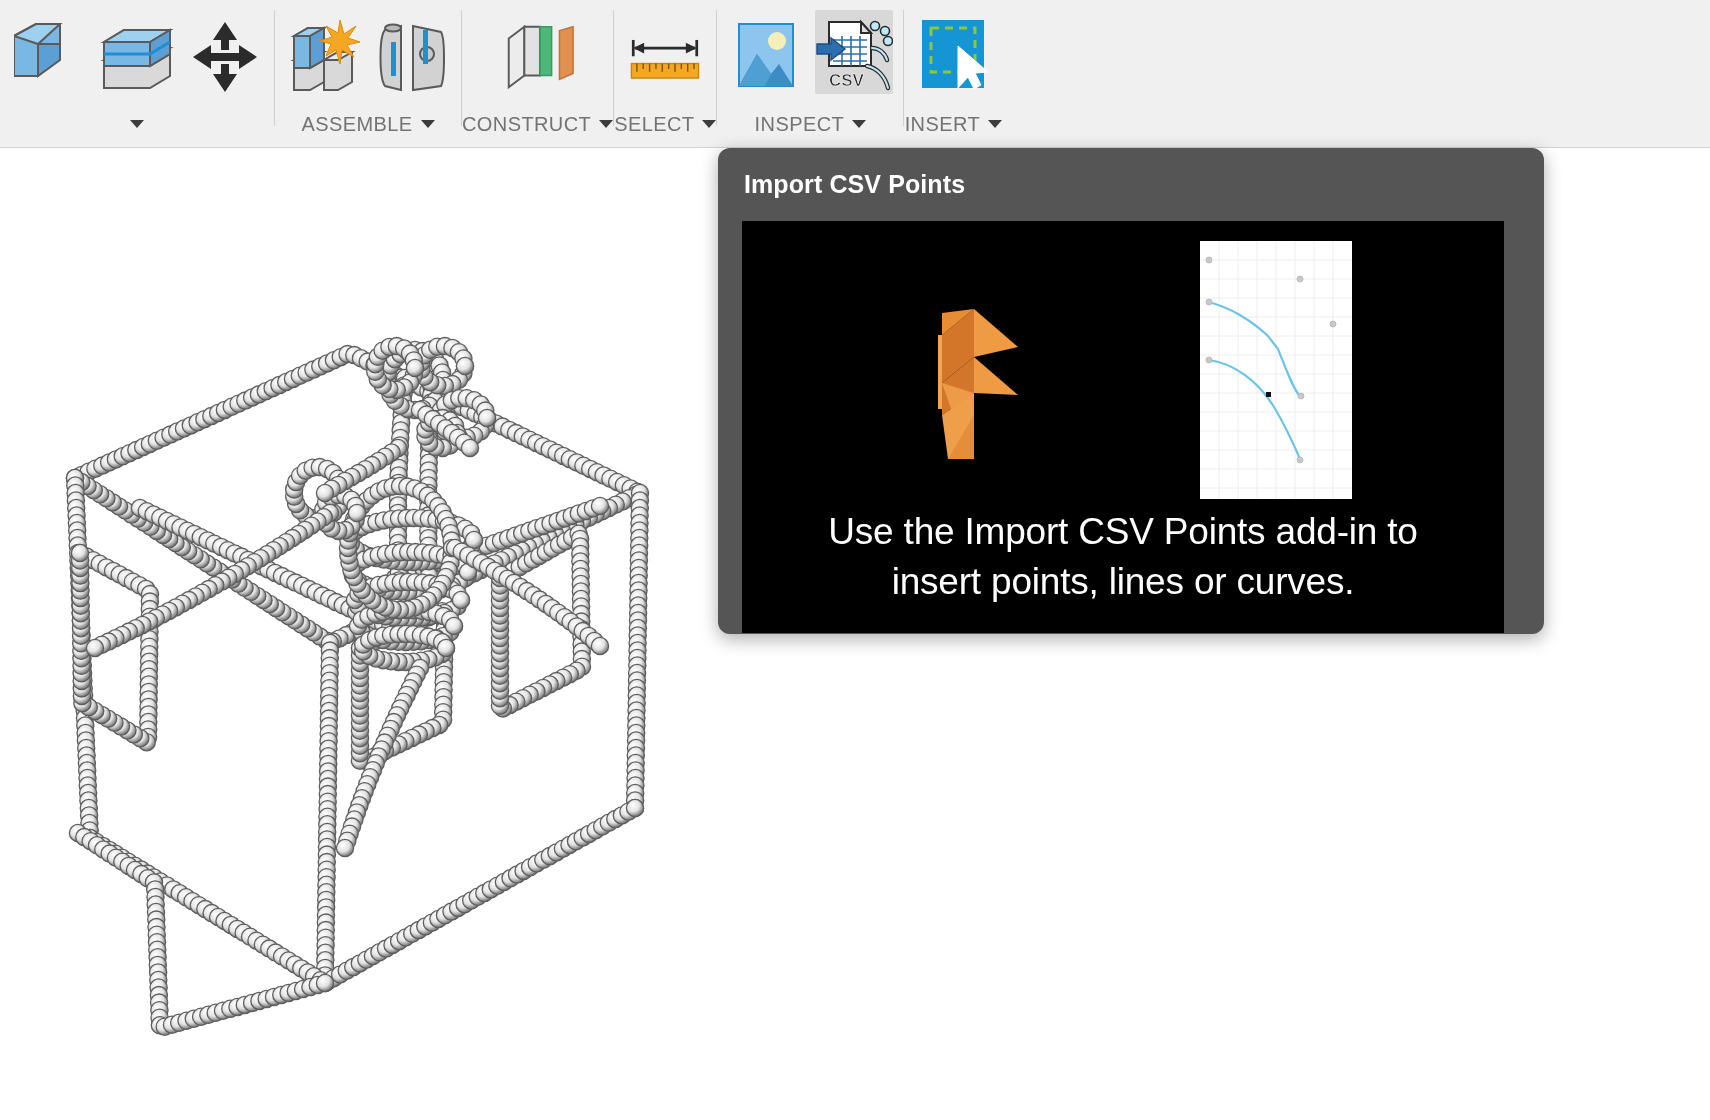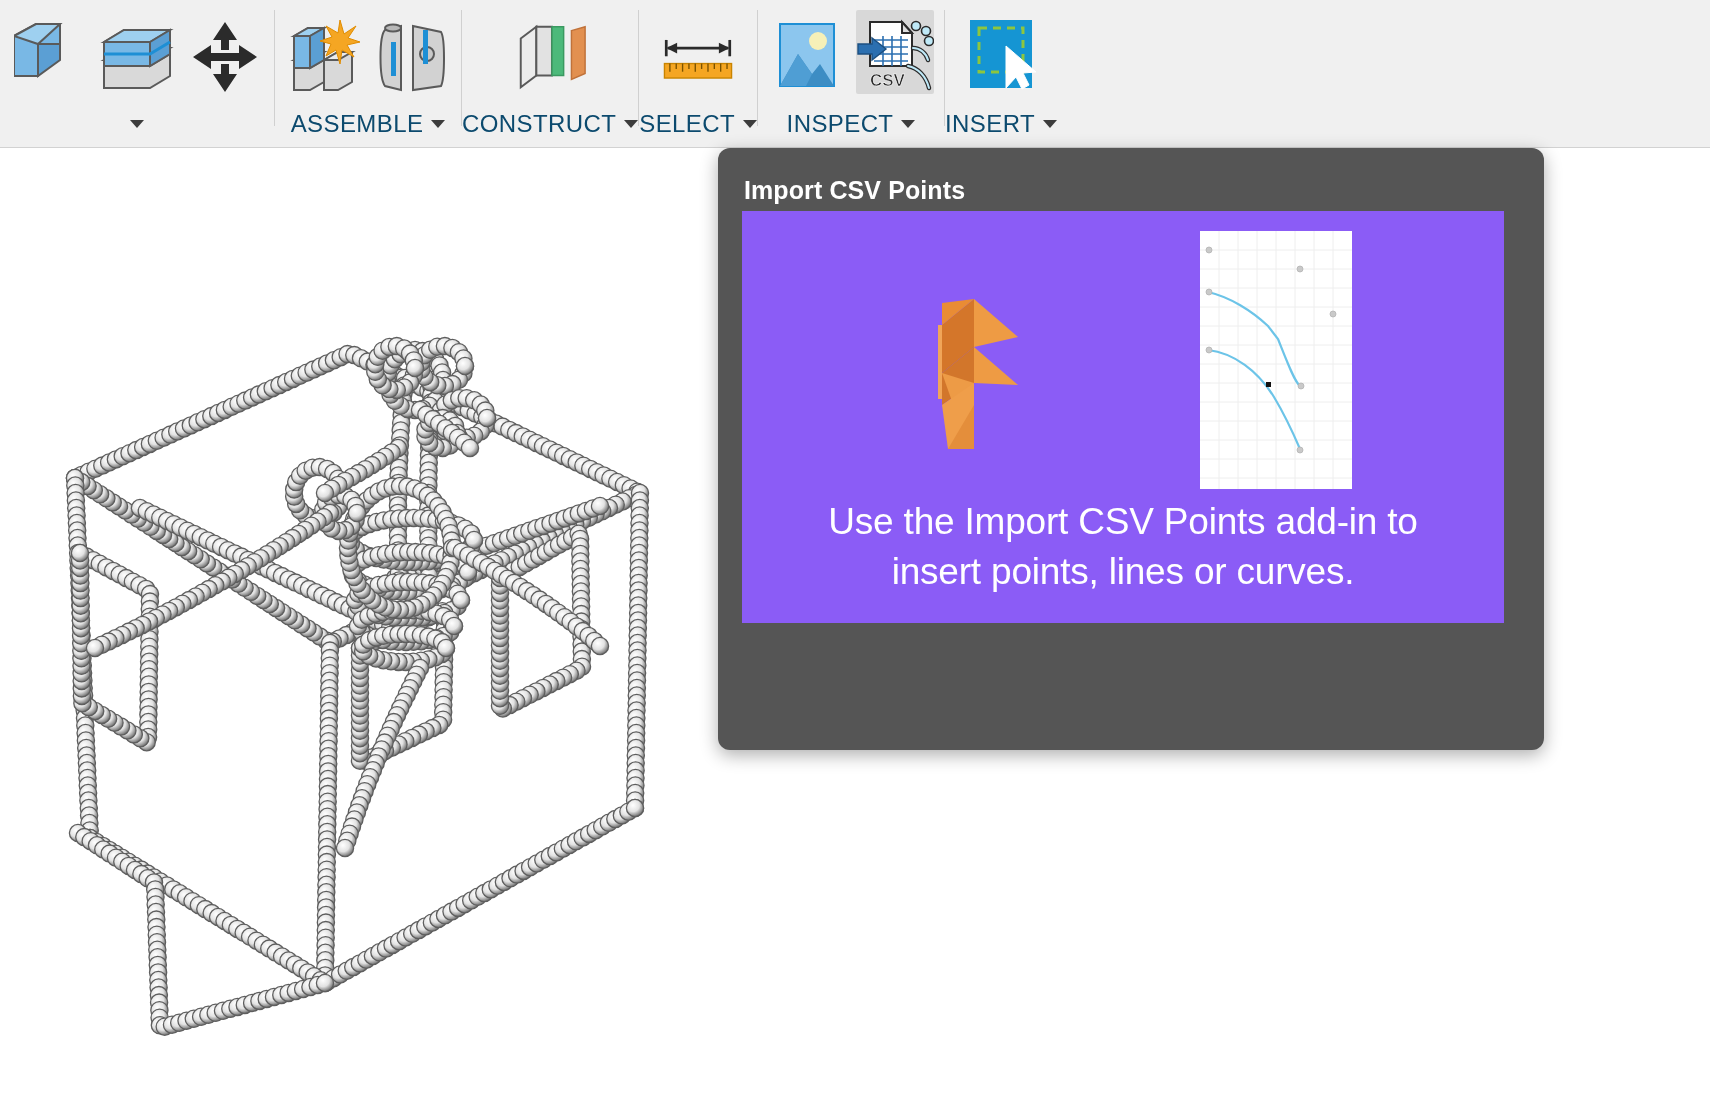--- a/index.html
+++ b/index.html
@@ -48,22 +48,22 @@
     height: 104px;
     gap: 10px;
     padding: 0 10px;
   }
 
   .tb-group .tb-label {
     display: flex;
     align-items: center;
     justify-content: center;
     height: 40px;
-    font-size: 24px;
-    color: #0c4a6e;
+    font-size: 20px;
+    color: #737373;
     letter-spacing: 0.4px;
     white-space: nowrap;
     gap: 8px;
   }
 
   .tb-sep {
     width: 1px;
     height: 116px;
     background: #d0d0d0;
     margin-top: 10px;
@@ -102,50 +102,50 @@
     background: #ffffff;
     overflow: hidden;
   }
 
   
   .tooltip {
     position: absolute;
     left: 718px;
     top: 148px;
     width: 826px;
-    height: 602px;
+    height: 486px;
     background: #555555;
     border-radius: 12px;
     box-shadow: 0 5px 18px rgba(0,0,0,0.32);
     box-sizing: border-box;
-    padding: 22px 24px 24px 24px;
+    padding: 16px 24px 24px 24px;
   }
 
   .tt-title {
     color: #ffffff;
     font-size: 25px;
     font-weight: bold;
     margin: 6px 0 0 2px;
     letter-spacing: 0.1px;
   }
 
   .tt-desc {
     color: #ffffff;
     font-size: 25px;
     font-weight: bold;
     margin: 22px 0 0 2px;
     letter-spacing: 0.1px;
   }
 
   .tt-media {
     position: relative;
-    margin-top: 6px;
+    margin-top: 22px;
     width: 762px;
     height: 412px;
-    background: #8b5cf6;
+    background: #000000;
     overflow: hidden;
   }
 
   .tt-logo {
     position: absolute;
     left: 170px;
     top: 62px;
     width: 120px;
     height: 180px;
   }

